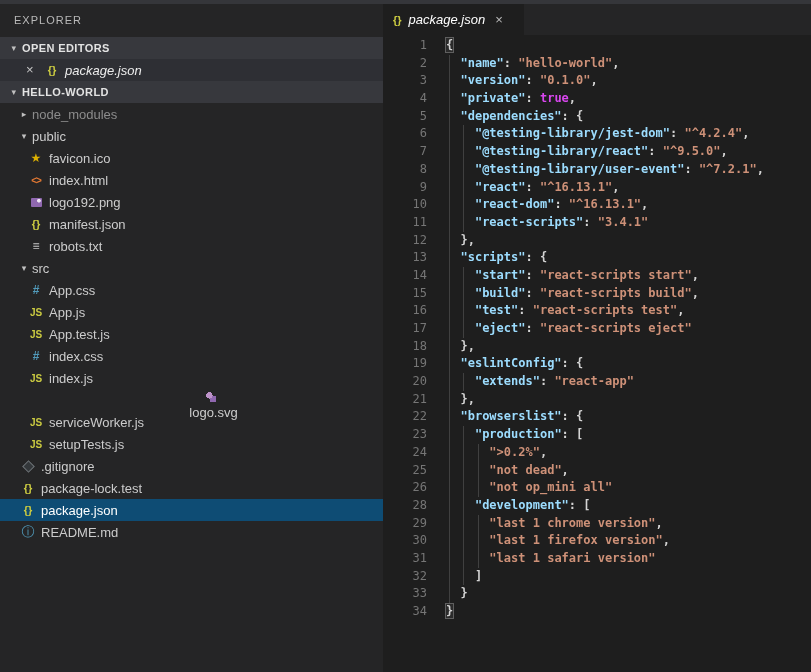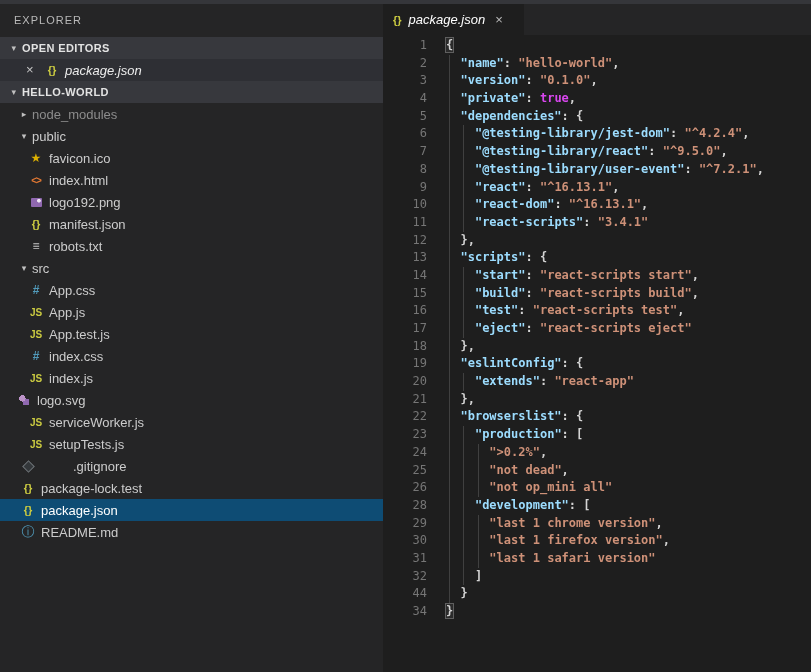--- a/index.html
+++ b/index.html
@@ -129,35 +129,35 @@
           <span>App.test.js</span>
         </div>
         <div class="trow" style="padding-left: 28px;">
           <span class="fi fi-css">#</span>
           <span>index.css</span>
         </div>
         <div class="trow" style="padding-left: 28px;">
           <span class="fi fi-js">JS</span>
           <span>index.js</span>
         </div>
-        <div class="trow" style="padding-left: 16px;">
+        <div class="trow" style="padding-left: 44px; flex-direction: column;">
           <span class="fi fi-svg">
             <i></i>
           </span>
           <span>logo.svg</span>
         </div>
         <div class="trow" style="padding-left: 28px;">
           <span class="fi fi-js">JS</span>
           <span>serviceWorker.js</span>
         </div>
         <div class="trow" style="padding-left: 28px;">
           <span class="fi fi-js">JS</span>
           <span>setupTests.js</span>
         </div>
-        <div class="trow" style="padding-left: 20px; gap: 32px;">
+        <div class="trow" style="padding-left: 20px;">
           <span class="fi fi-git">
             <i></i>
           </span>
           <span>.gitignore</span>
         </div>
         <div class="trow" style="padding-left: 20px;">
           <span class="fi fi-json">{}</span>
           <span>package-lock.test</span>
         </div>
         <div class="trow sel" style="padding-left: 20px;">
@@ -204,17 +204,17 @@
         <div class="cl"><span class="ln">22</span><span class="lc"><span class="c-w">  </span><span class="c-k">"browserslist"</span><span class="c-p">: {</span></span><div class="g" style="left: 66px;"></div></div>
         <div class="cl"><span class="ln">23</span><span class="lc"><span class="c-w">    </span><span class="c-k">"production"</span><span class="c-p">: [</span></span><div class="g" style="left: 66px;"></div><div class="g" style="left: 80.44px;"></div></div>
         <div class="cl"><span class="ln">24</span><span class="lc"><span class="c-w">      </span><span class="c-s">"&gt;0.2%"</span><span class="c-p">,</span></span><div class="g" style="left: 66px;"></div><div class="g" style="left: 80.44px;"></div><div class="g" style="left: 94.88px;"></div></div>
         <div class="cl"><span class="ln">25</span><span class="lc"><span class="c-w">      </span><span class="c-s">"not dead"</span><span class="c-p">,</span></span><div class="g" style="left: 66px;"></div><div class="g" style="left: 80.44px;"></div><div class="g" style="left: 94.88px;"></div></div>
         <div class="cl"><span class="ln">26</span><span class="lc"><span class="c-w">      </span><span class="c-s">"not op_mini all"</span></span><div class="g" style="left: 66px;"></div><div class="g" style="left: 80.44px;"></div><div class="g" style="left: 94.88px;"></div></div>
         <div class="cl"><span class="ln">28</span><span class="lc"><span class="c-w">    </span><span class="c-k">"development"</span><span class="c-p">: [</span></span><div class="g" style="left: 66px;"></div><div class="g" style="left: 80.44px;"></div></div>
         <div class="cl"><span class="ln">29</span><span class="lc"><span class="c-w">      </span><span class="c-s">"last 1 chrome version"</span><span class="c-p">,</span></span><div class="g" style="left: 66px;"></div><div class="g" style="left: 80.44px;"></div><div class="g" style="left: 94.88px;"></div></div>
         <div class="cl"><span class="ln">30</span><span class="lc"><span class="c-w">      </span><span class="c-s">"last 1 firefox version"</span><span class="c-p">,</span></span><div class="g" style="left: 66px;"></div><div class="g" style="left: 80.44px;"></div><div class="g" style="left: 94.88px;"></div></div>
         <div class="cl"><span class="ln">31</span><span class="lc"><span class="c-w">      </span><span class="c-s">"last 1 safari version"</span></span><div class="g" style="left: 66px;"></div><div class="g" style="left: 80.44px;"></div><div class="g" style="left: 94.88px;"></div></div>
         <div class="cl"><span class="ln">32</span><span class="lc"><span class="c-w">    </span><span class="c-p">]</span></span><div class="g" style="left: 66px;"></div><div class="g" style="left: 80.44px;"></div></div>
-        <div class="cl"><span class="ln">44</span><span class="lc"><span class="c-w">  </span><span class="c-p">}</span></span><div class="g" style="left: 66px;"></div></div>
+        <div class="cl"><span class="ln">33</span><span class="lc"><span class="c-w">  </span><span class="c-p">}</span></span><div class="g" style="left: 66px;"></div></div>
         <div class="cl"><span class="ln">34</span><span class="lc"><span class="c-pm">}</span></span></div>
       </div>
   </div>
 </div>
 
 </body></html>

